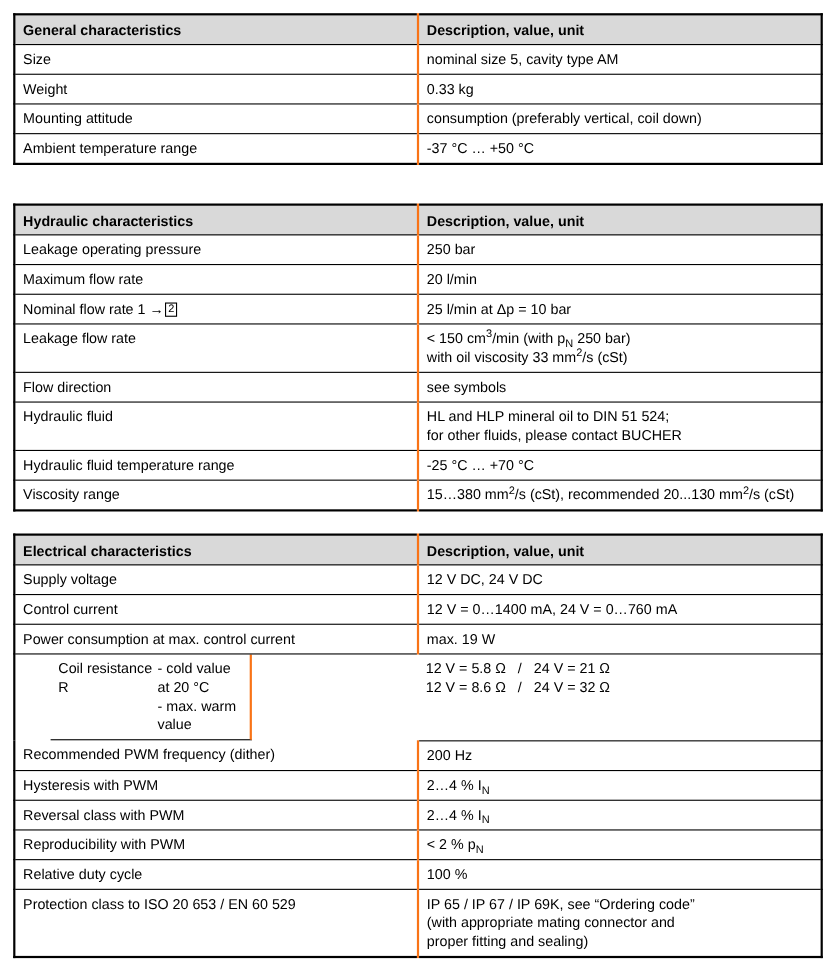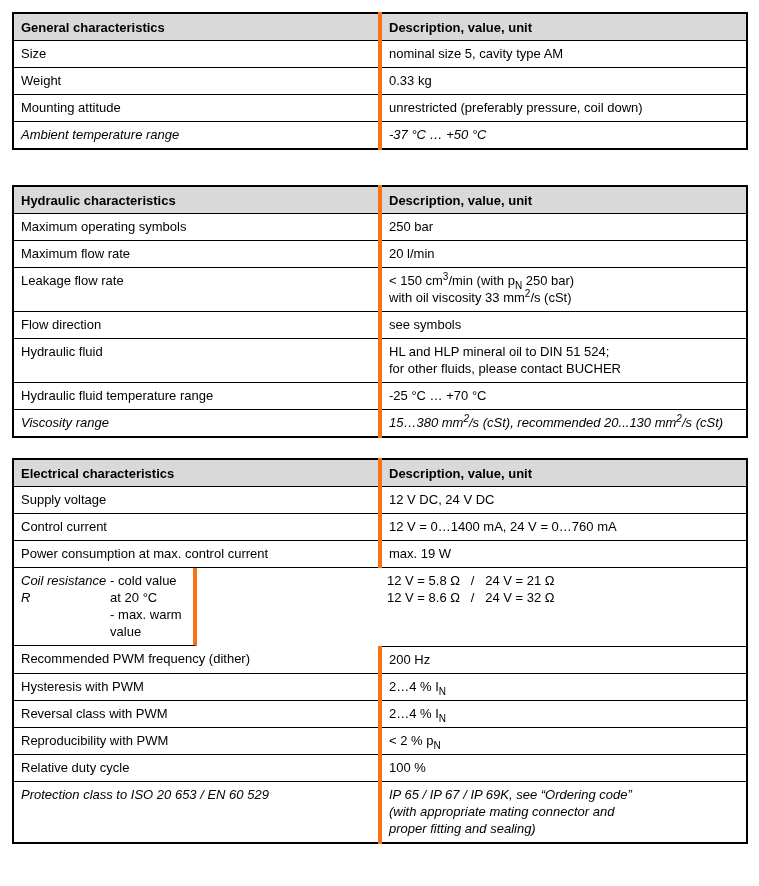--- a/index.html
+++ b/index.html
@@ -29,37 +29,37 @@
   th {
     background: #d9d9d9;
     font-weight: bold;
     padding: 5px 7px 4px 7px;
     border-bottom: 1px solid #000000;
   }
   td {
     padding: 4px 7px 5px 7px;
     border-bottom: 1px solid #000000;
   }
-  tbody tr:last-child td { border-bottom: none; font-style: italic; }
-  th:first-child, td:first-child { width: 50%; border-right: 4px solid #f97316; }
+  tbody tr:last-child td { border-bottom: none; }
+  th:first-child, td:first-child { width: 50%; border-right: 2px solid #f97316; margin-left: 32px; }
 
   sup, sub { font-size: 10px; line-height: 0; }
 
   .boxed {
     display: inline-block;
     border: 1px solid #000000;
     font-size: 10px;
     line-height: 11px;
     padding: 0 2px;
     margin: 0 0 0 1px;
     vertical-align: 1px;
   }
 
   td.has-sub { display: flex; }
-  td.has-sub .lbl { flex: 1 1 auto; font-style: italic; }
+  td.has-sub .lbl { flex: 1 1 auto; }
   td.has-sub .sublbl { flex: 0 0 46%; margin-left: auto; }
 </style>
 </head>
 <body>
 
 <div class="page">
   <section class="table-wrap t0">
       <table class="char-table">
         <thead>
           <tr>
@@ -71,45 +71,49 @@
           <tr>
             <td>Size</td>
             <td>nominal size 5, cavity type AM</td>
           </tr>
           <tr>
             <td>Weight</td>
             <td>0.33 kg</td>
           </tr>
           <tr>
             <td>Mounting attitude</td>
-            <td>unrestricted (preferably pressure, coil down)</td>
+            <td>consumption (preferably vertical, coil down)</td>
           </tr>
           <tr>
             <td>Ambient temperature range</td>
             <td>-37 °C … +50 °C</td>
           </tr>
         </tbody>
       </table>
     </section>
   <section class="table-wrap t1">
       <table class="char-table">
         <thead>
           <tr>
             <th>Hydraulic characteristics</th>
             <th>Description, value, unit</th>
           </tr>
         </thead>
         <tbody>
           <tr>
-            <td>Maximum operating symbols</td>
+            <td>Leakage operating pressure</td>
             <td>250 bar</td>
           </tr>
           <tr>
             <td>Maximum flow rate</td>
             <td>20 l/min</td>
+          </tr>
+          <tr>
+            <td>Nominal flow rate 1 →<span class="boxed">2</span></td>
+            <td>25 l/min at Δp = 10 bar</td>
           </tr>
           <tr>
             <td>Leakage flow rate</td>
             <td>&lt; 150 cm<sup>3</sup>/min (with p<sub>N</sub> 250 bar)<br>with oil viscosity 33 mm<sup>2</sup>/s (cSt)</td>
           </tr>
           <tr>
             <td>Flow direction</td>
             <td>see symbols</td>
           </tr>
           <tr>

